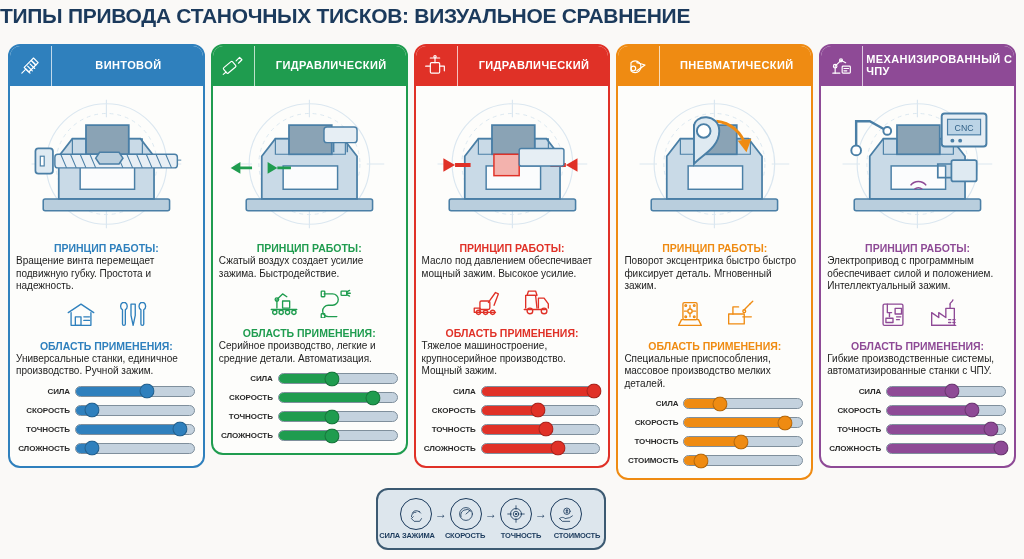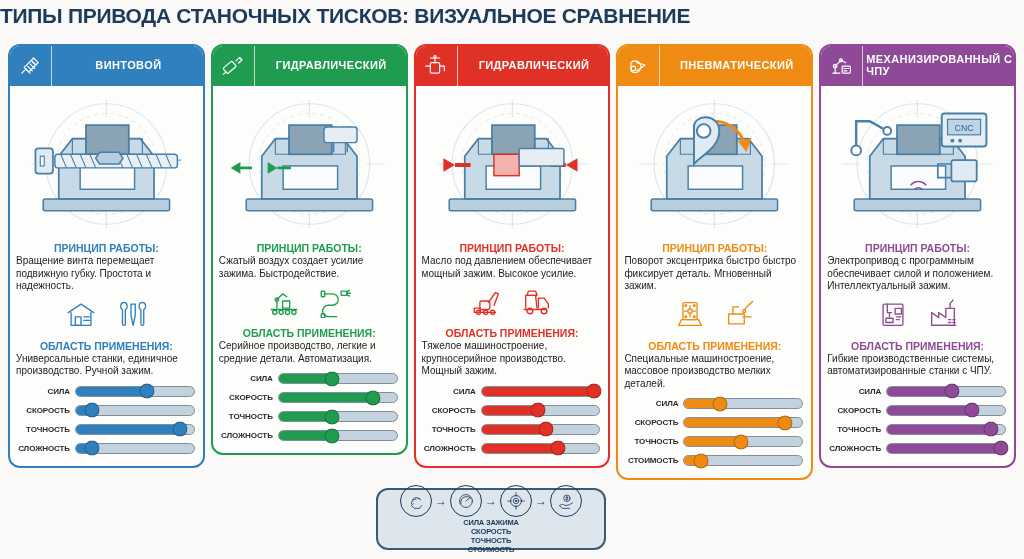--- a/index.html
+++ b/index.html
@@ -117,21 +117,21 @@
     left: 376px; top: 488px;
     width: 230px; height: 62px;
     background: #dde6ed;
     border: 2px solid #3c5a72;
     border-radius: 12px;
     display: flex; flex-direction: column;
     align-items: center; justify-content: center;
     z-index: 20;
   }
   .legend-row { display: flex; align-items: center; gap: 3px; }
-  .legend-lbls { display: flex; align-items: center; margin-top: 1px; flex-direction: column; }
+  .legend-lbls { display: flex; align-items: center; margin-top: 1px; }
   .legend-lbls span {
     font-size: 7.5px; font-weight: bold; color: #1b3a5c;
     text-align: center; letter-spacing: -0.2px;
   }
   .arrow { color: #1b3a5c; font-size: 12px; line-height: 1; }
 </style>
 </head>
 <body>
 
 <div class="page-title">ТИПЫ ПРИВОДА СТАНОЧНЫХ ТИСКОВ: ВИЗУАЛЬНОЕ СРАВНЕНИЕ</div>
@@ -441,21 +441,21 @@
         <span><svg width="34" height="34" viewBox="0 0 48 48" fill="none" stroke="#ef8b12" stroke-width="1.9" stroke-linecap="round" stroke-linejoin="round">
             <path d="M8 38h22V24H8z"></path>
             <path d="M14 24V14h8"></path>
             <path d="M30 18l8-8"></path>
             <path d="M38 10l4-4"></path>
             <path d="M28 28h12"></path>
             <circle cx="30" cy="20" r="2"></circle>
           </svg></span>
       </div>
       <div class="sec-title" style="color:#ef8b12">ОБЛАСТЬ ПРИМЕНЕНИЯ:</div>
-      <div class="sec-body">Специальные машиностроение, массовое производство мелких деталей.</div>
+      <div class="sec-body">Специальные приспособления, массовое производство мелких деталей.</div>
       <div class="sliders">
         <div class="srow">
           <div class="slab">СИЛА</div>
           <div class="track">
             <div class="fill" style="width:30%;background:#ef8b12"></div>
             <div class="knob" style="left:30%;background:#ef8b12"></div>
           </div>
         </div>
         <div class="srow">
           <div class="slab">СКОРОСТЬ</div>

